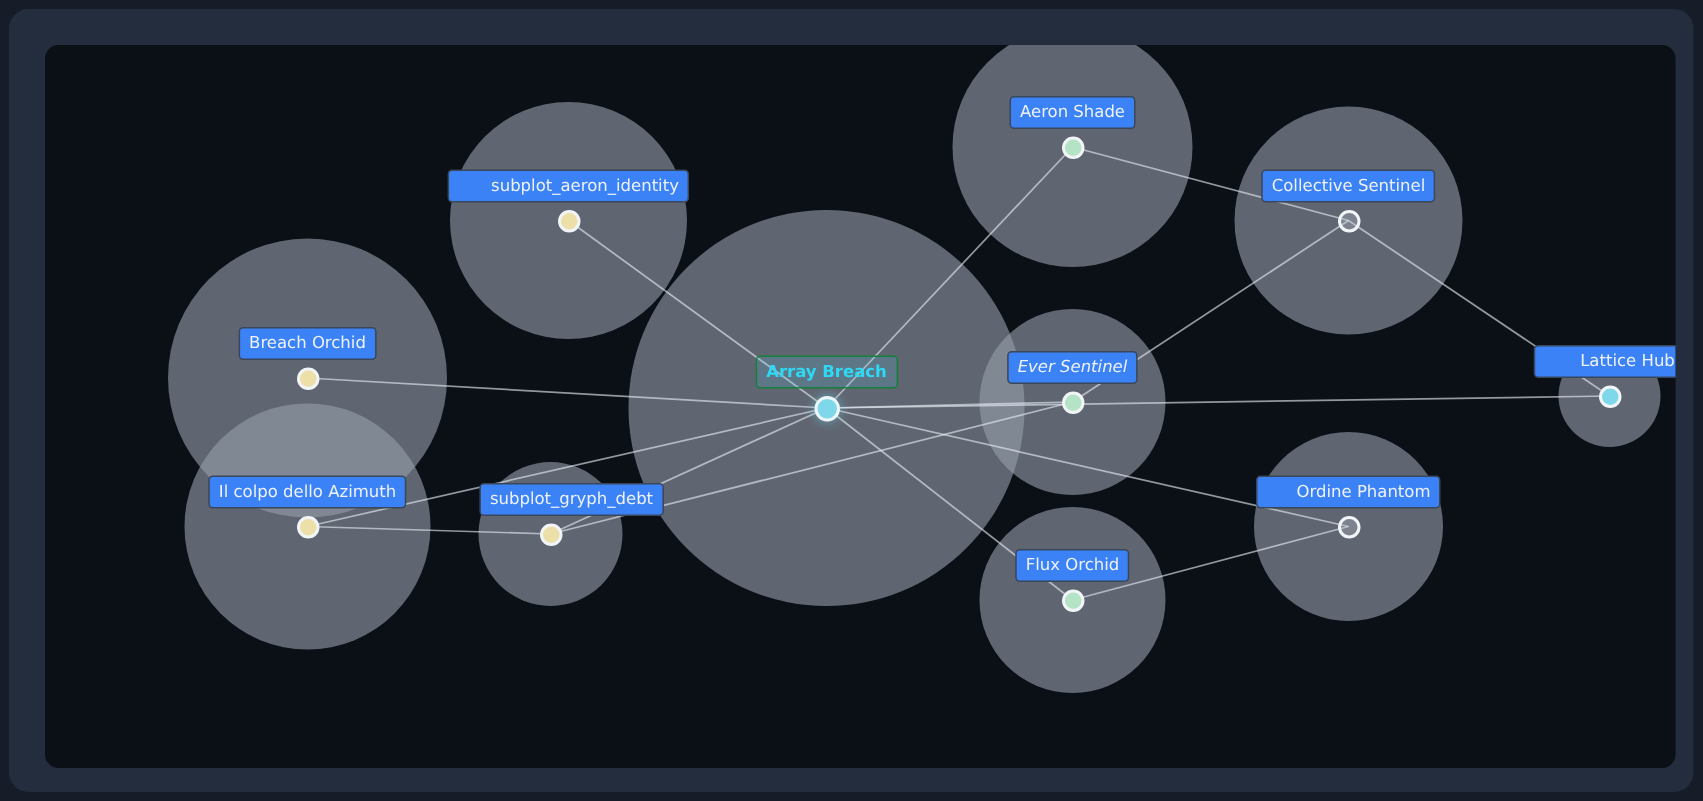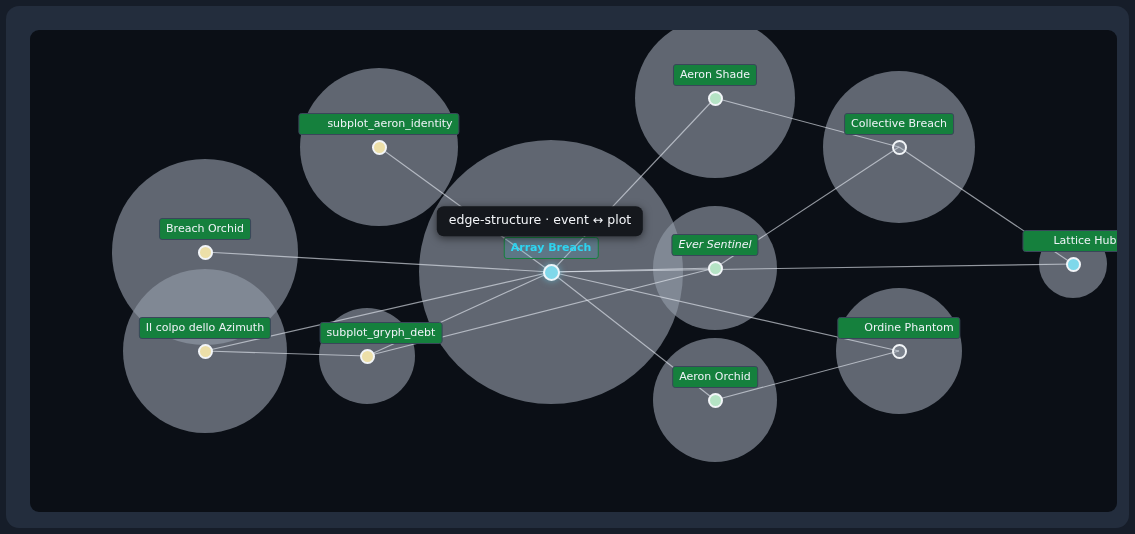--- a/index.html
+++ b/index.html
@@ -94,21 +94,21 @@
     width: 17px; height: 17px;
     margin-left: -8.5px;
     margin-top: -8.5px;
     border: 2.5px solid #eef6fa;
     box-shadow: 0 0 7px rgba(110,220,245,0.55);
   }
 
   .node-label {
     position: absolute;
     transform: translate(-50%, -100%);
-    background: #15803d;
+    background: #3b82f6;
     border: 1px solid #3a465a;
     color: #eef2f7;
     font-size: 11px;
     line-height: 1;
     padding: 4px 6px 5px 6px;
     border-radius: 3px;
     white-space: nowrap;
     cursor: pointer;
     box-sizing: border-box;
   }
@@ -181,49 +181,48 @@
           <div class="graph-node" style="left: 349px; top: 117px;">
             <div class="node-dot kind-yellow"></div>
             <div class="node-label" style="left: 0px; top: -12px; padding-left: 28px;">subplot_aeron_identity</div>
           </div>
           <div class="graph-node" style="left: 685px; top: 68px;">
             <div class="node-dot kind-green"></div>
             <div class="node-label" style="left: 0px; top: -12px;">Aeron Shade</div>
           </div>
           <div class="graph-node" style="left: 869px; top: 117px;">
             <div class="node-dot kind-hollow"></div>
-            <div class="node-label" style="left: 0px; top: -12px;">Collective Breach</div>
+            <div class="node-label" style="left: 0px; top: -12px;">Collective Sentinel</div>
           </div>
           <div class="graph-node" style="left: 1043px; top: 234px;">
             <div class="node-dot kind-cyan"></div>
             <div class="node-label" style="left: 0px; top: -12px; padding-left: 30px;">Lattice Hub</div>
           </div>
           <div class="graph-node" style="left: 685px; top: 238px;">
             <div class="node-dot kind-green"></div>
             <div class="node-label" style="left: 0px; top: -12px; font-style: italic;">Ever Sentinel</div>
           </div>
           <div class="graph-node" style="left: 521px; top: 242px;">
             <div class="node-dot kind-cyan selected"></div>
             <div class="node-label selected-label" style="left: 0px; top: -13px;">Array Breach</div>
           </div>
           <div class="graph-node" style="left: 869px; top: 321px;">
             <div class="node-dot kind-hollow"></div>
             <div class="node-label" style="left: 0px; top: -12px; padding-left: 26px;">Ordine Phantom</div>
           </div>
           <div class="graph-node" style="left: 685px; top: 370px;">
             <div class="node-dot kind-green"></div>
-            <div class="node-label" style="left: 0px; top: -12px;">Aeron Orchid</div>
+            <div class="node-label" style="left: 0px; top: -12px;">Flux Orchid</div>
           </div>
           <div class="graph-node" style="left: 337px; top: 326px;">
             <div class="node-dot kind-yellow"></div>
             <div class="node-label" style="left: 14px; top: -12px;">subplot_gryph_debt</div>
           </div>
           <div class="graph-node" style="left: 175px; top: 321px;">
             <div class="node-dot kind-yellow"></div>
             <div class="node-label" style="left: 0px; top: -12px;">Il colpo dello Azimuth</div>
           </div>
         </div>
 
-      <div id="edge-tooltip" style="left: 510px; top: 191px;">edge-structure · event ↔ plot</div>
 
     </div>
   </div>
 </div>
 
 </body></html>

